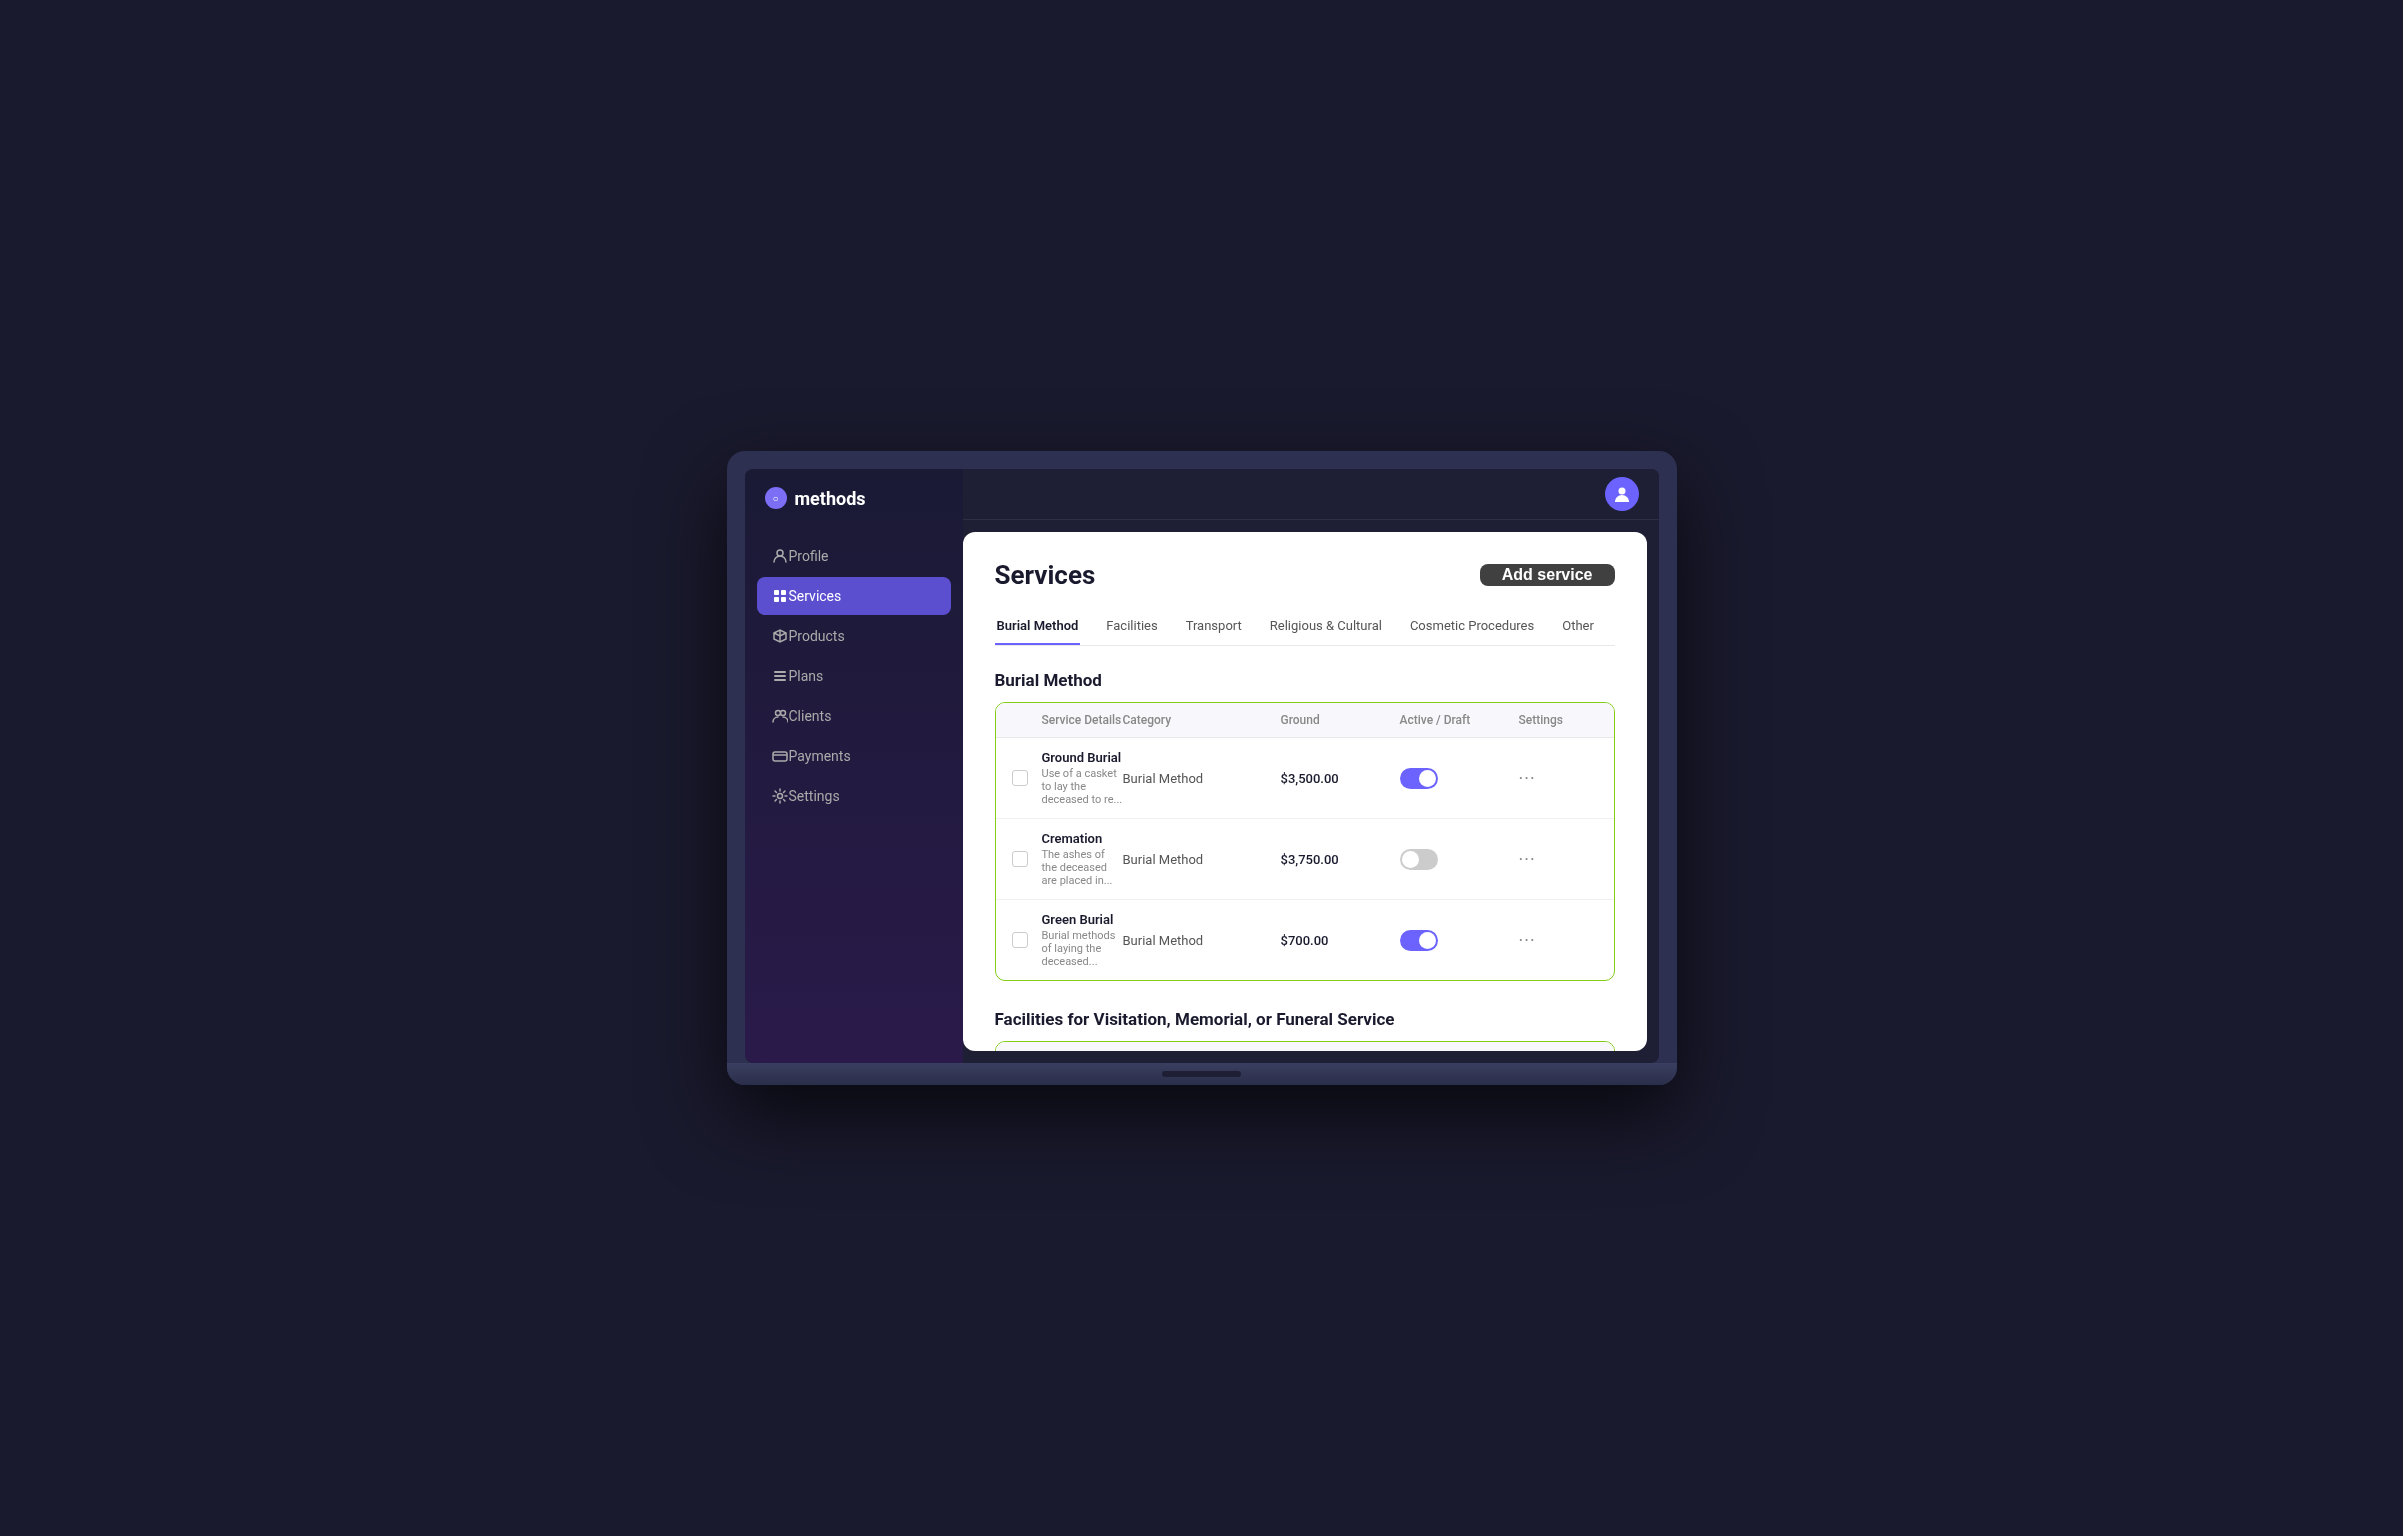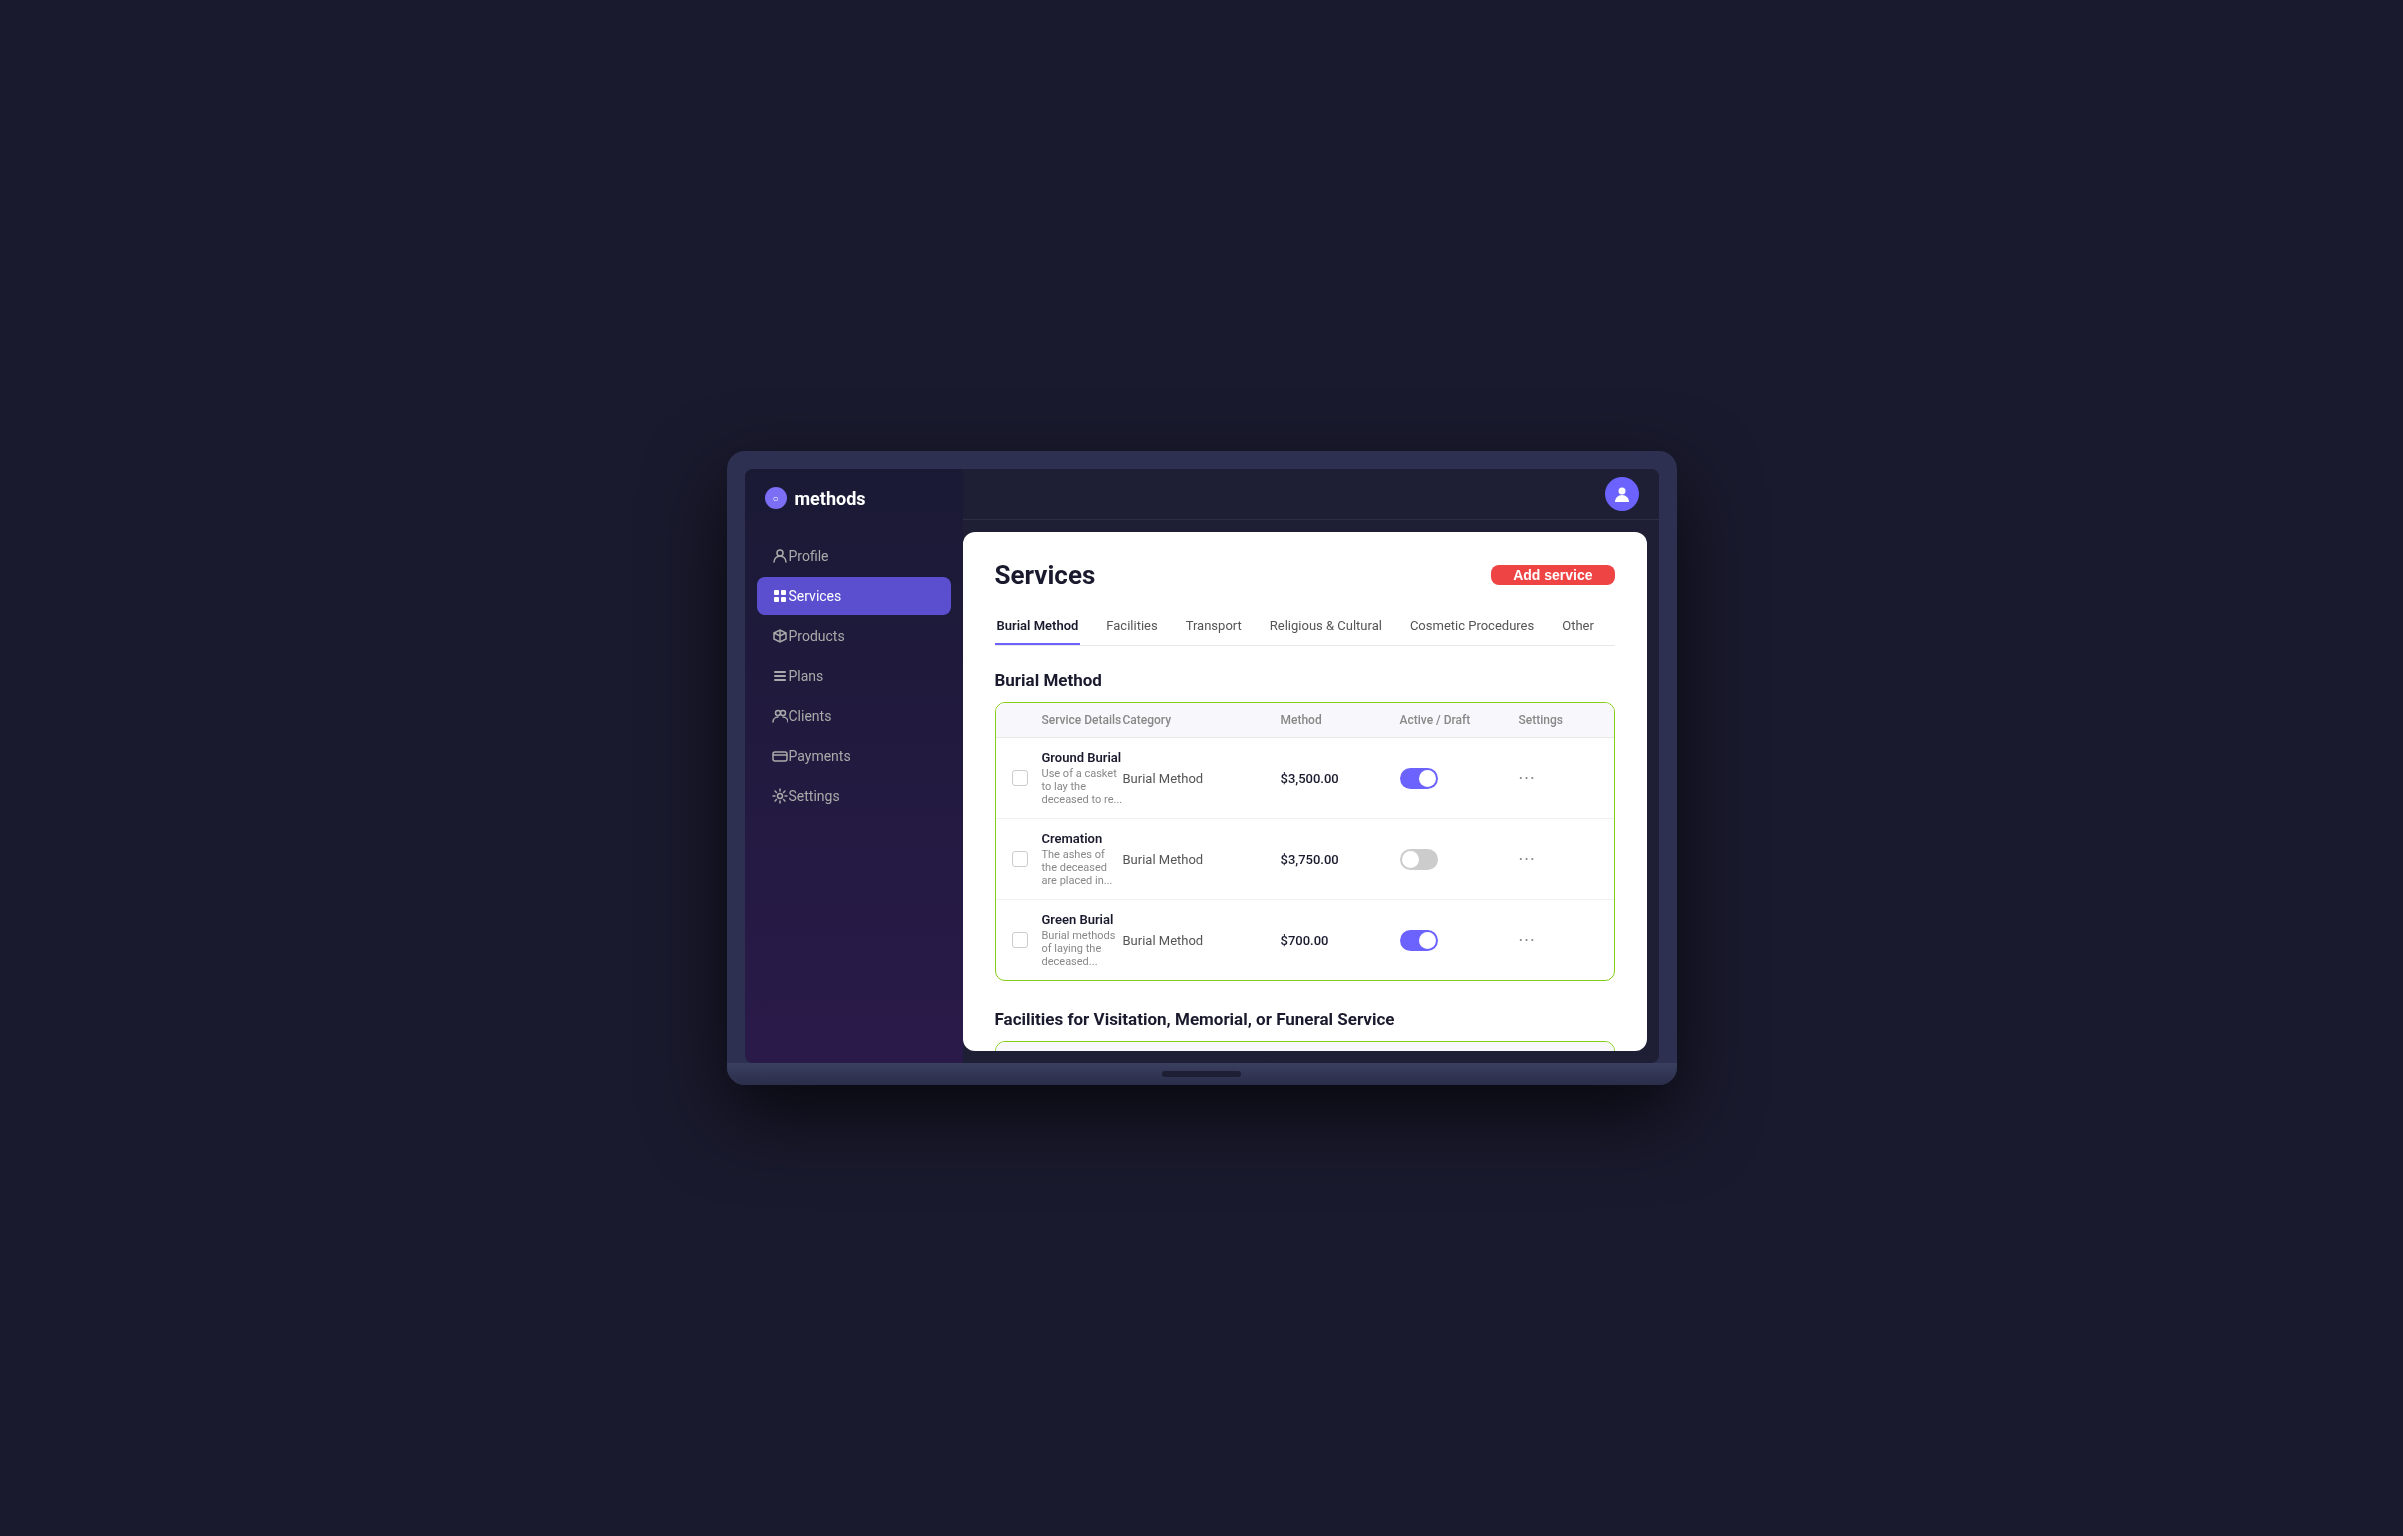--- a/index.html
+++ b/index.html
@@ -158,26 +158,26 @@
       align-items: center;
       justify-content: space-between;
       margin-bottom: 20px;
     }
     .page-title {
       font-size: 26px;
       font-weight: 700;
       color: #1a1a2e;
     }
     .add-service-btn {
-      background: #ef4444;
+      background: #404040;
       color: white;
       border: none;
       border-radius: 8px;
       padding: 2px 22px;
-      font-size: 14px;
+      font-size: 16px;
       font-weight: 600;
       cursor: pointer;
     }
     .tab-bar {
       display: flex;
       gap: 24px;
       border-bottom: 1px solid #e8e8e8;
       margin-bottom: 24px;
     }
     .tab {
@@ -409,21 +409,21 @@
             <div class="tab">Other</div>
           </div>
 
           <div class="section">
             <div class="section-title">Burial Method</div>
             <div class="service-table">
               <div class="table-header">
                 <div class="table-header-cell"></div>
                 <div class="table-header-cell">Service Details</div>
                 <div class="table-header-cell">Category</div>
-                <div class="table-header-cell">Method</div>
+                <div class="table-header-cell">Ground</div>
                 <div class="table-header-cell">Active / Draft</div>
                 <div class="table-header-cell">Settings</div>
               </div>
 
               <div class="table-row">
                 <div class="row-checkbox"></div>
                 <div>
                   <div class="service-name">Ground Burial</div>
                   <div class="service-desc">Use of a casket to lay the deceased to re...</div>
                 </div>

